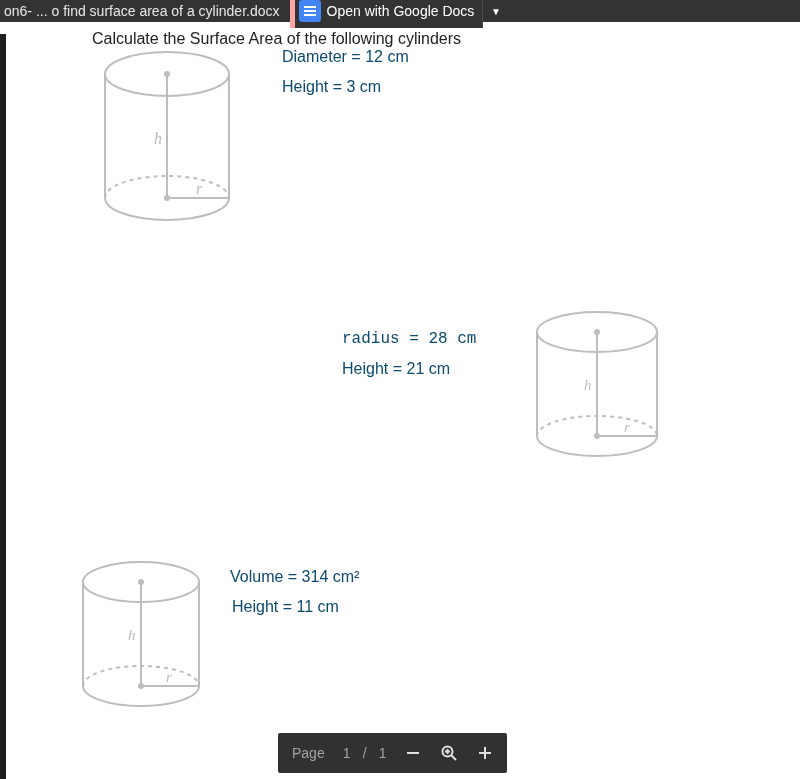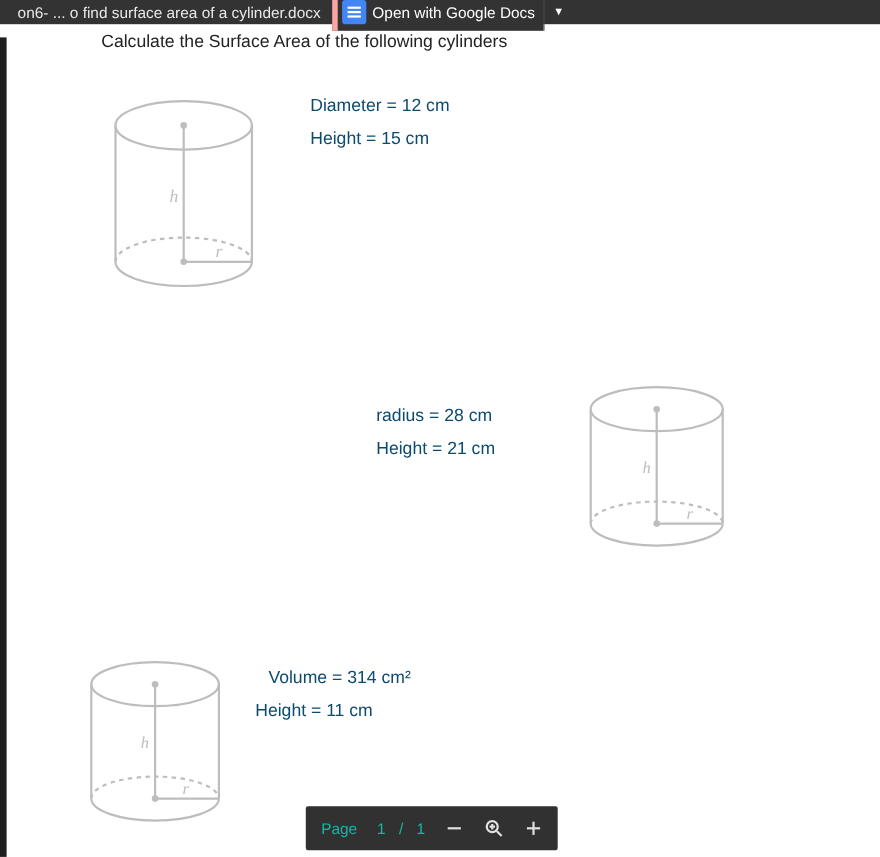--- a/index.html
+++ b/index.html
@@ -11,21 +11,21 @@
     overflow: hidden;
     position: relative;
   }
   .topbar {
     background: #333333;
     color: #e8e8e8;
     height: 22px;
     display: flex;
     align-items: center;
     font-size: 14px;
-    padding-left: 12px;
+    padding-left: 0;
   }
   .filename {
     padding: 0 10px 0 4px;
     white-space: nowrap;
   }
   .open-btn-wrap {
     display: flex;
     align-items: center;
   }
   .open-btn {
@@ -63,43 +63,43 @@
     align-items: center;
     justify-content: center;
     font-size: 10px;
     color: #fff;
   }
   .page {
     padding: 8px 20px 0 92px;
     color: #222;
     font-size: 16px;
   }
-  .heading { font-size: 16px; margin-bottom: 40px; }
+  .heading { font-size: 16px; }
   .problem { position: relative; }
   .p1 { height: 260px; }
   .p2 { height: 250px; }
   .p3 { height: 160px; }
   .textblock { position: absolute; font-size: 16px; color: #0c4a6e; }
   .t1a { left: 190px; top: 0; }
   .t1b { left: 190px; top: 30px; }
-  .t2a { left: 250px; top: 22px; }
+  .t2a { left: 250px; top: 22px; font-family: Liberation Mono, monospace; }
   .t2b { left: 250px; top: 52px; text-align: right; }
-  .t3a { left: 152px; top: 10px; }
+  .t3a { left: 138px; top: 10px; }
   .t3b { left: 140px; top: 40px; }
   .cyl { position: absolute; }
   .c1 { left: 0; top: 0; }
   .c2 { left: 430px; top: 0; }
   .c3 { left: -26px; top: 0; }
   .bottom-toolbar {
     position: absolute;
     left: 278px;
     bottom: 6px;
     height: 40px;
     background: #313131;
-    color: #14b8a6;
+    color: #a3a3a3;
     display: flex;
     align-items: center;
     border-radius: 2px;
     font-size: 14px;
     padding: 0 4px;
   }
   .bottom-toolbar .lbl { padding: 0 10px; }
   .bottom-toolbar .pg { width: 24px; text-align: center; }
   .bottom-toolbar .slash { padding: 0 4px; }
   .bottom-toolbar .btn {
@@ -149,21 +149,21 @@
       <path d="M13 150 A62 22 0 0 0 137 150" fill="none" stroke="#bdbdbd" stroke-width="2"></path>
       <path d="M13 150 A62 22 0 0 1 137 150" fill="none" stroke="#bdbdbd" stroke-width="2" stroke-dasharray="4 4"></path>
       <circle cx="75" cy="26" r="3" fill="#bdbdbd"></circle>
       <circle cx="75" cy="150" r="3" fill="#bdbdbd"></circle>
       <line x1="75" y1="26" x2="75" y2="150" stroke="#bdbdbd" stroke-width="2"></line>
       <line x1="75" y1="150" x2="137" y2="150" stroke="#bdbdbd" stroke-width="2"></line>
       <text x="62" y="96" font-family="serif" font-style="italic" font-size="16" fill="#bdbdbd">h</text>
       <text x="104" y="146" font-family="serif" font-style="italic" font-size="16" fill="#bdbdbd">r</text>
     </svg>
     <div class="textblock t1a">Diameter = 12 cm</div>
-    <div class="textblock t1b">Height = 15 cm</div>
+    <div class="textblock t1b">Height = 3 cm</div>
   </div>
 
   <div class="problem p2">
     <svg class="cyl c2" width="150" height="160" viewBox="0 0 150 160">
       <ellipse cx="75" cy="24" rx="60" ry="20" fill="none" stroke="#bdbdbd" stroke-width="2"></ellipse>
       <line x1="15" y1="24" x2="15" y2="128" stroke="#bdbdbd" stroke-width="2"></line>
       <line x1="135" y1="24" x2="135" y2="128" stroke="#bdbdbd" stroke-width="2"></line>
       <path d="M15 128 A60 20 0 0 0 135 128" fill="none" stroke="#bdbdbd" stroke-width="2"></path>
       <path d="M15 128 A60 20 0 0 1 135 128" fill="none" stroke="#bdbdbd" stroke-width="2" stroke-dasharray="4 4"></path>
       <circle cx="75" cy="24" r="3" fill="#bdbdbd"></circle>

